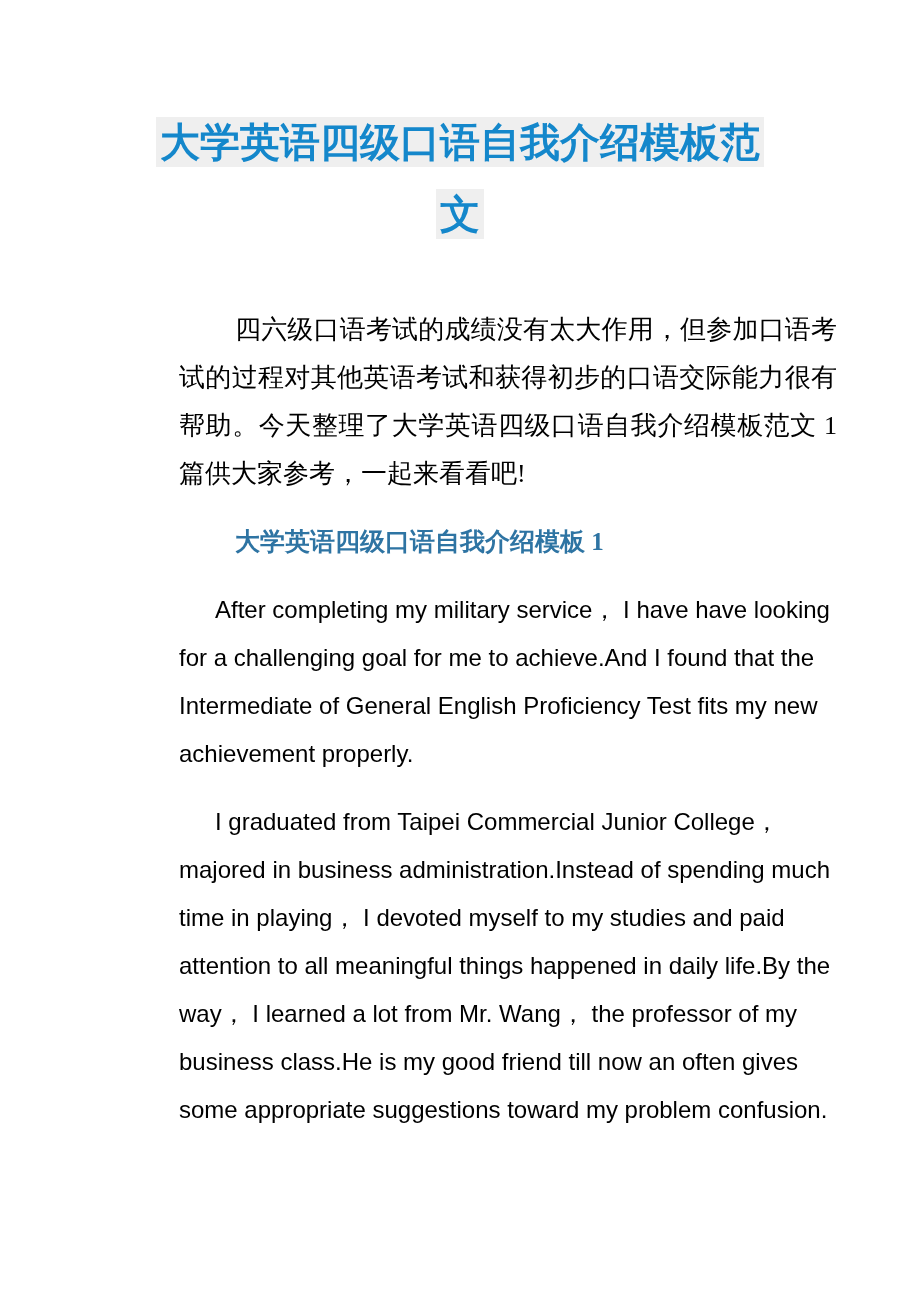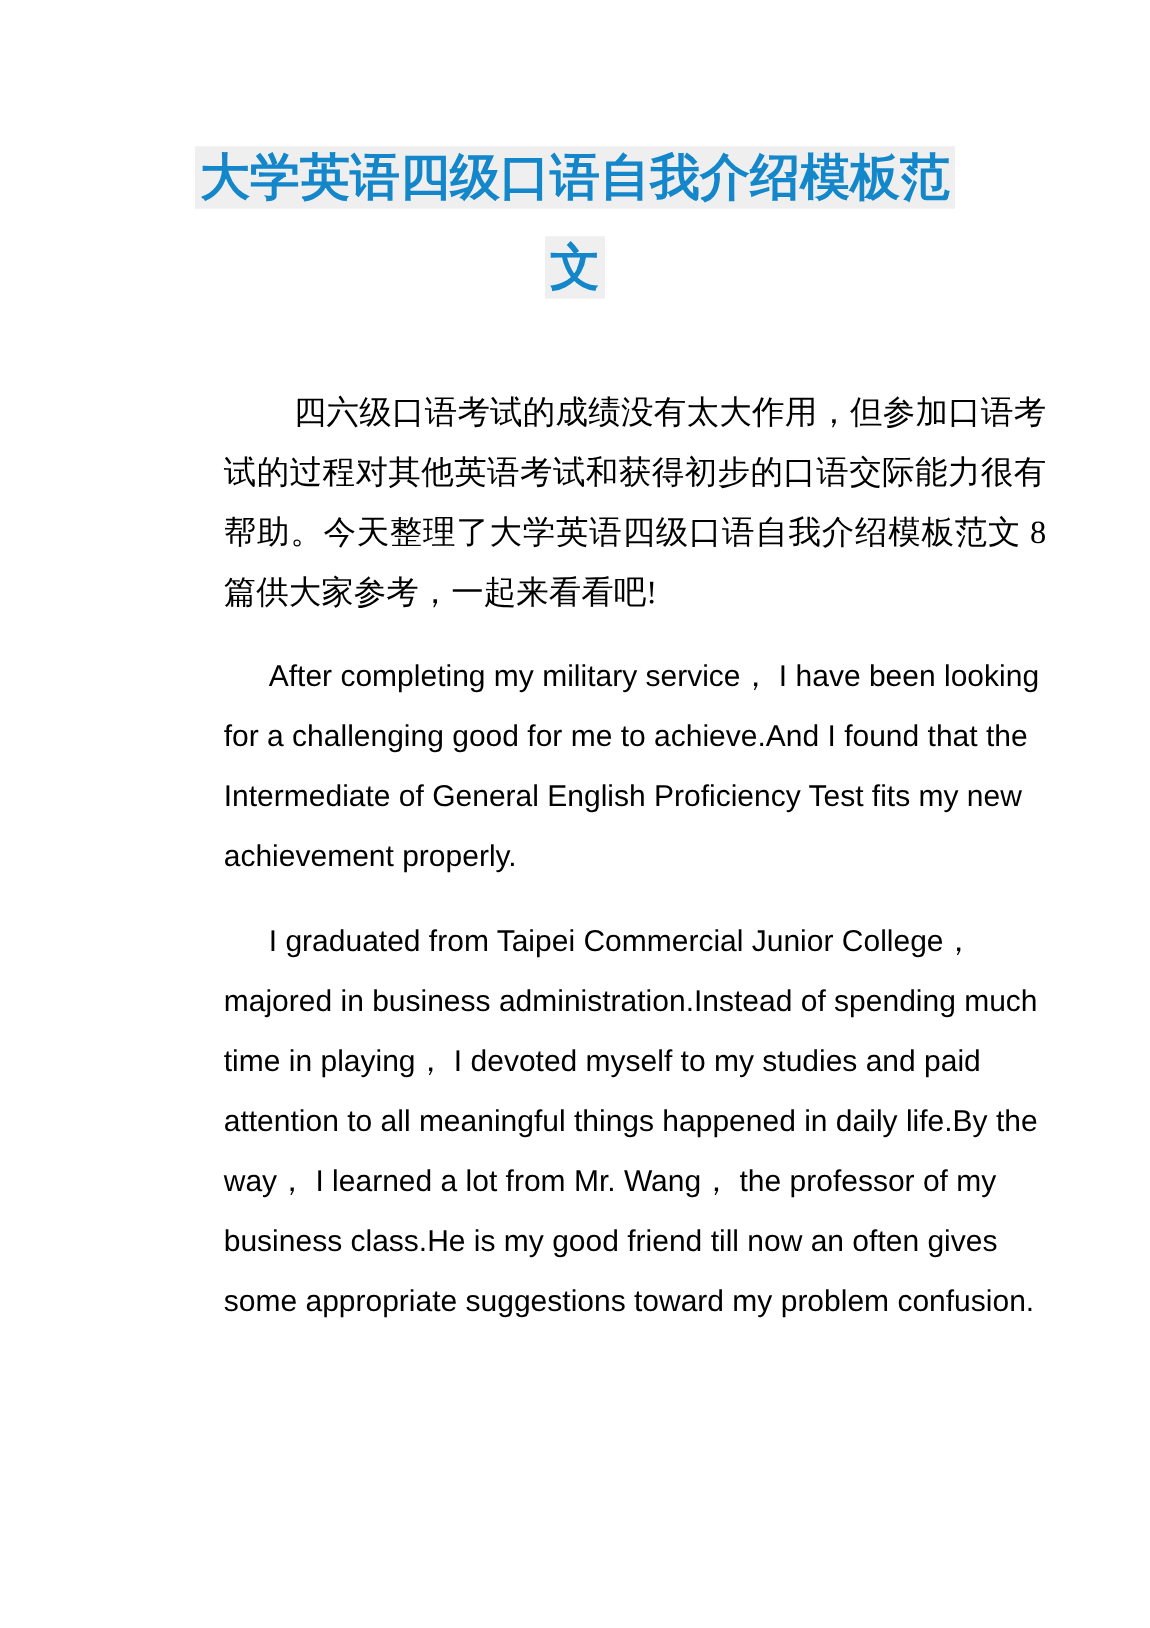--- a/index.html
+++ b/index.html
@@ -63,20 +63,21 @@
     text-indent: 36px;
   }
 </style>
 </head>
 <body>
 
 <div class="page">
   <h1 class="doc-title"><span class="hl">大学英语四级口语自我介绍模板范文</span></h1>
 
   <div class="content">
-    <p class="cn-para">四六级口语考试的成绩没有太大作用，但参加口语考试的过程对其他英语考试和获得初步的口语交际能力很有帮助。今天整理了大学英语四级口语自我介绍模板范文 8 篇供大家参考，一起来看看吧!</p>
+    <p class="cn-para">四六级口语考试的成绩没有太大作用，但参加口语考试的过程对其他英语考试和获得初步的口语交际能力很有帮助。今天整理了大学英语四级口语自我介绍模板范文 1 篇供大家参考，一起来看看吧!</p>
 
+    <h2 class="section-heading">大学英语四级口语自我介绍模板 1</h2>
 
-    <p class="en-para">After completing my military service， I have been looking for a challenging good for me to achieve.And I found that the Intermediate of General English Proficiency Test fits my new achievement properly.</p>
+    <p class="en-para">After completing my military service， I have have looking for a challenging goal for me to achieve.And I found that the Intermediate of General English Proficiency Test fits my new achievement properly.</p>
 
     <p class="en-para">I graduated from Taipei Commercial Junior College， majored in business administration.Instead of spending much time in playing， I devoted myself to my studies and paid attention to all meaningful things happened in daily life.By the way， I learned a lot from Mr. Wang， the professor of my business class.He is my good friend till now an often gives some appropriate suggestions toward my problem confusion.</p>
   </div>
 </div>
 
 </body></html>

